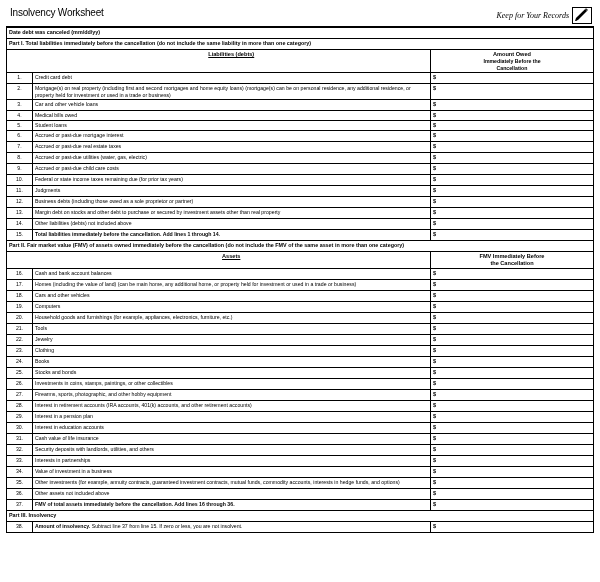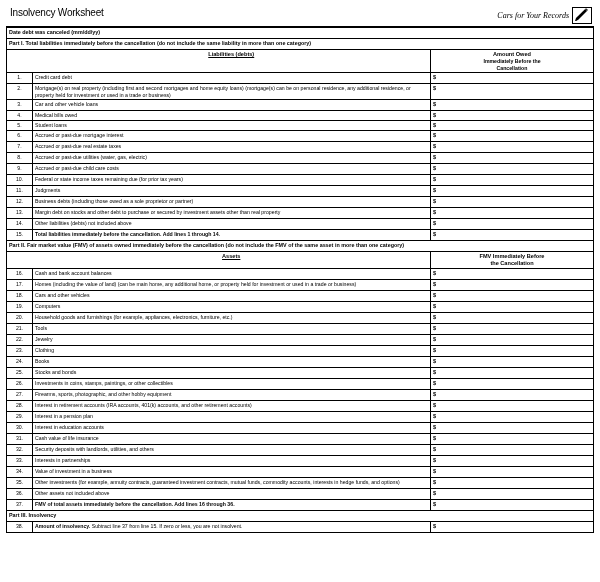--- a/index.html
+++ b/index.html
@@ -116,21 +116,21 @@
   .grid tr.thin td { height: 7px; }
 </style>
 </head>
 <body>
 
 <div class="page">
 
   <div class="header">
     <div class="title">Insolvency Worksheet</div>
     <div class="keep-wrap">
-      <div class="keep">Cars for Your Records</div>
+      <div class="keep">Keep for Your Records</div>
       <div class="pencil-box">
         <svg width="18" height="15" viewBox="0 0 18 15">
           <polygon points="2,13 5,12 15,2 13,0.2 3,10" fill="#000"></polygon>
           <polygon points="2,13 3.2,11.9 4.2,12.8" fill="#000"></polygon>
           <line x1="12.6" y1="1.2" x2="14.4" y2="3.0" stroke="#fff" stroke-width="0.5"></line>
         </svg>
       </div>
     </div>
   </div>
 

